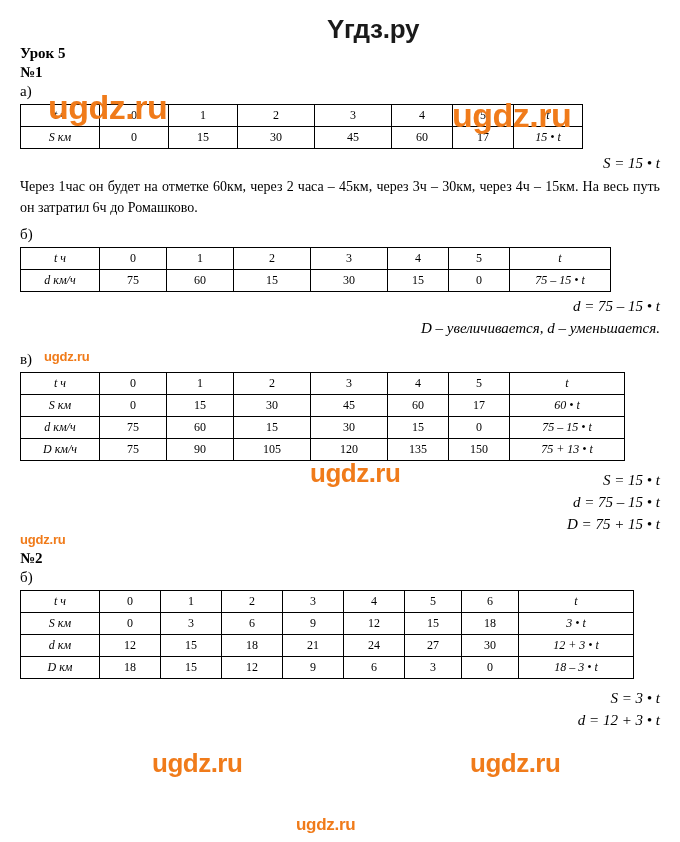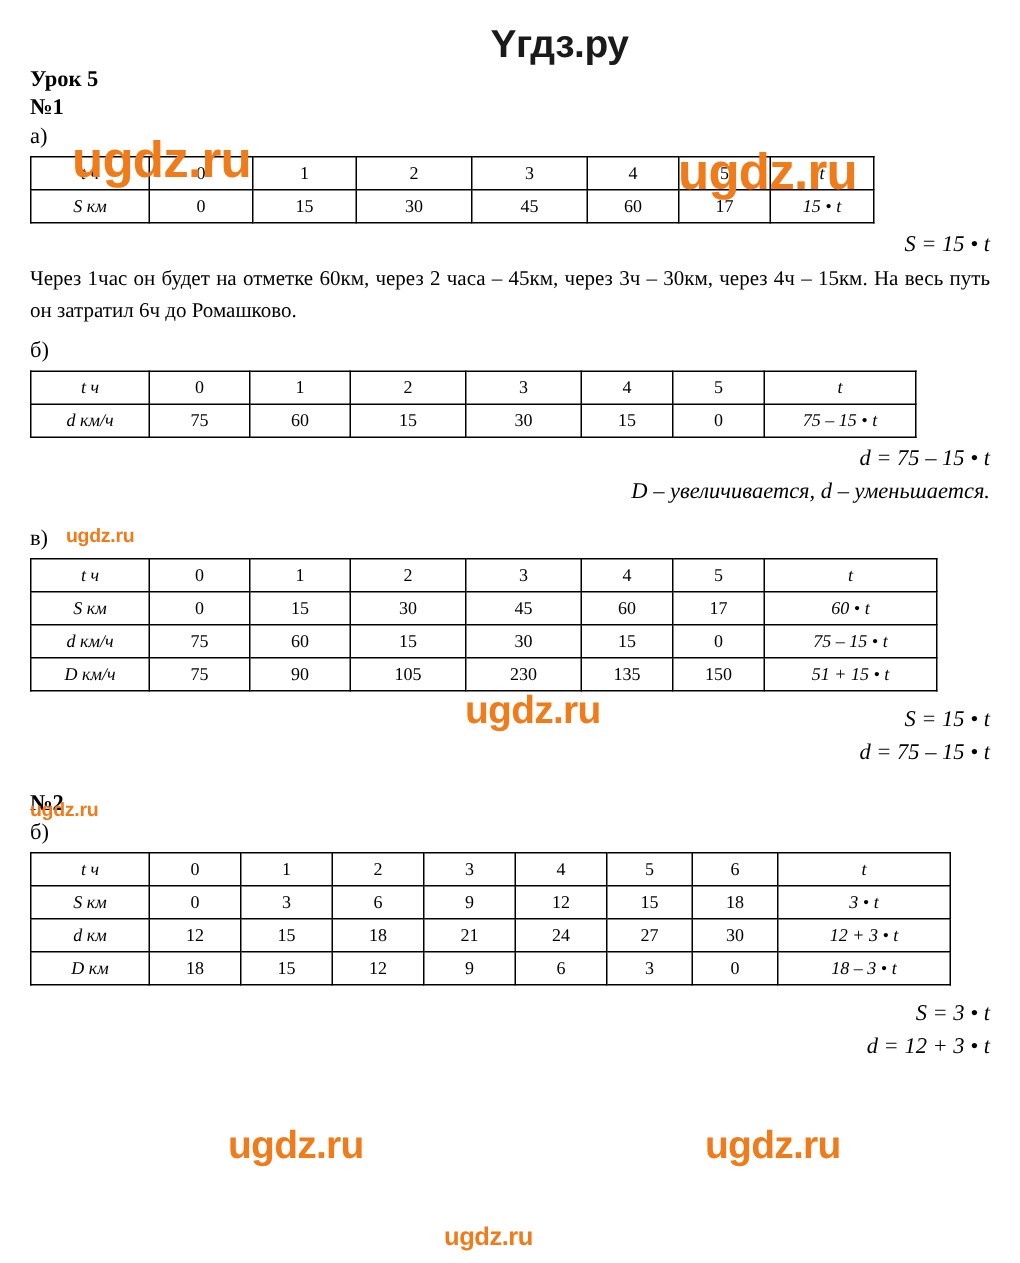--- a/index.html
+++ b/index.html
@@ -205,30 +205,31 @@
         <td>30</td>
         <td>15</td>
         <td>0</td>
         <td class="ital">75 – 15 • t</td>
       </tr>
       <tr>
         <td class="rowhead ital">D км/ч</td>
         <td>75</td>
         <td>90</td>
         <td>105</td>
-        <td>230</td>
+        <td>120</td>
         <td>135</td>
         <td>150</td>
-        <td class="ital">51 + 15 • t</td>
+        <td class="ital">75 + 13 • t</td>
       </tr>
     </tbody>
       </table>
     <div class="gap-sm"></div>
     <div class="formula ital">S = 15 • t</div>
     <div class="formula ital">d = 75 – 15 • t</div>
+    <div class="formula ital">D = 75 + 15 • t</div>
 
     <div class="gap-lg"></div>
 
     <div class="task-num">№2</div>
 
 
     <div class="part-label">б)</div>
     <table class="grid">
       <tbody>
           <tr>

